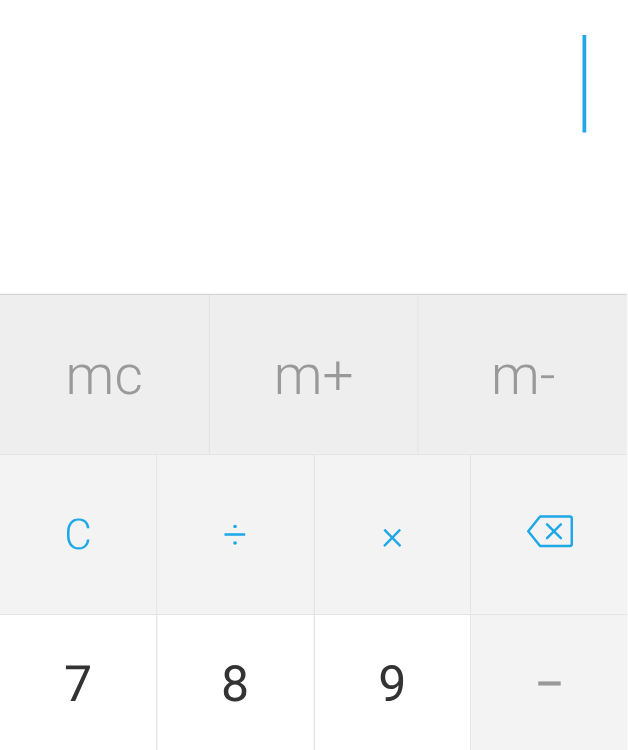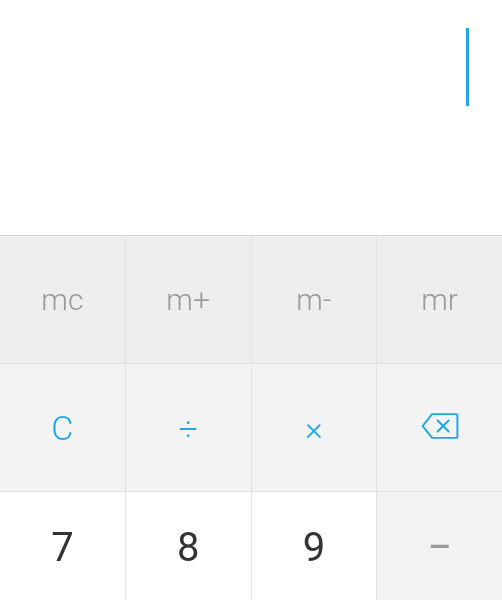--- a/index.html
+++ b/index.html
@@ -42,21 +42,21 @@
       align-items: center;
       justify-content: center;
       font-size: 34px;
       font-weight: 300;
       cursor: pointer;
       user-select: none;
     }
     .row-memory .key {
       background: #eeeeee;
       color: #999999;
-      font-size: 30px;
+      font-size: 44px;
     }
     .row-ops .key {
       background: #f3f3f3;
       color: #1fa8e8;
       font-size: 34px;
     }
     .row-digits {
       background: #ffffff;
     }
     .row-digits .key {
@@ -95,21 +95,20 @@
 
 <div class="display">
   <div class="cursor"></div>
 </div>
 
 <div class="keypad">
   <div class="row row-memory">
     <div class="key">mc</div>
     <div class="key">m+</div>
     <div class="key">m-</div>
-    <div class="key">mr</div>
   </div>
 
   <div class="row row-ops">
     <div class="key">C</div>
     <div class="key divide-glyph">÷</div>
     <div class="key multiply-glyph">×</div>
     <div class="key">
       <span class="backspace-icon">
         <svg viewBox="0 0 48 34" fill="none" stroke="#1fa8e8" stroke-width="2.5" stroke-linejoin="round" stroke-linecap="round">
           <path d="M 14 2 L 44 2 Q 46 2 46 4 L 46 30 Q 46 32 44 32 L 14 32 L 2 17 Z"></path>

